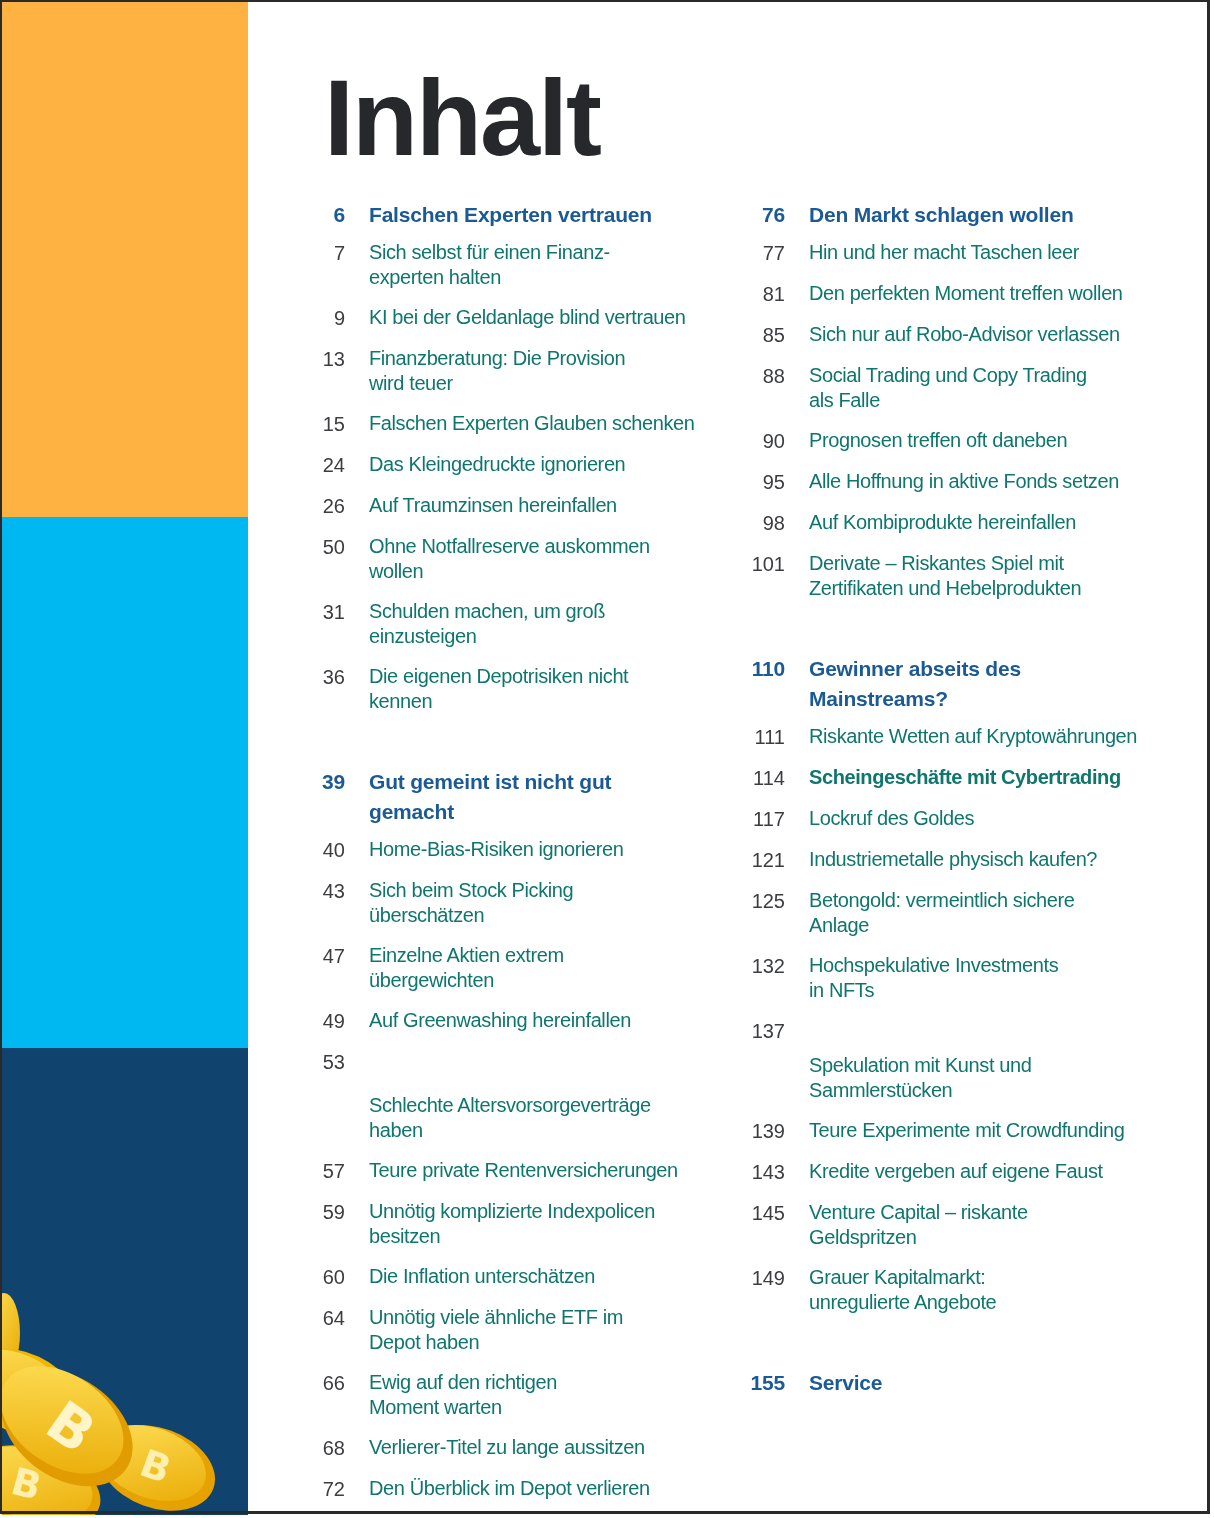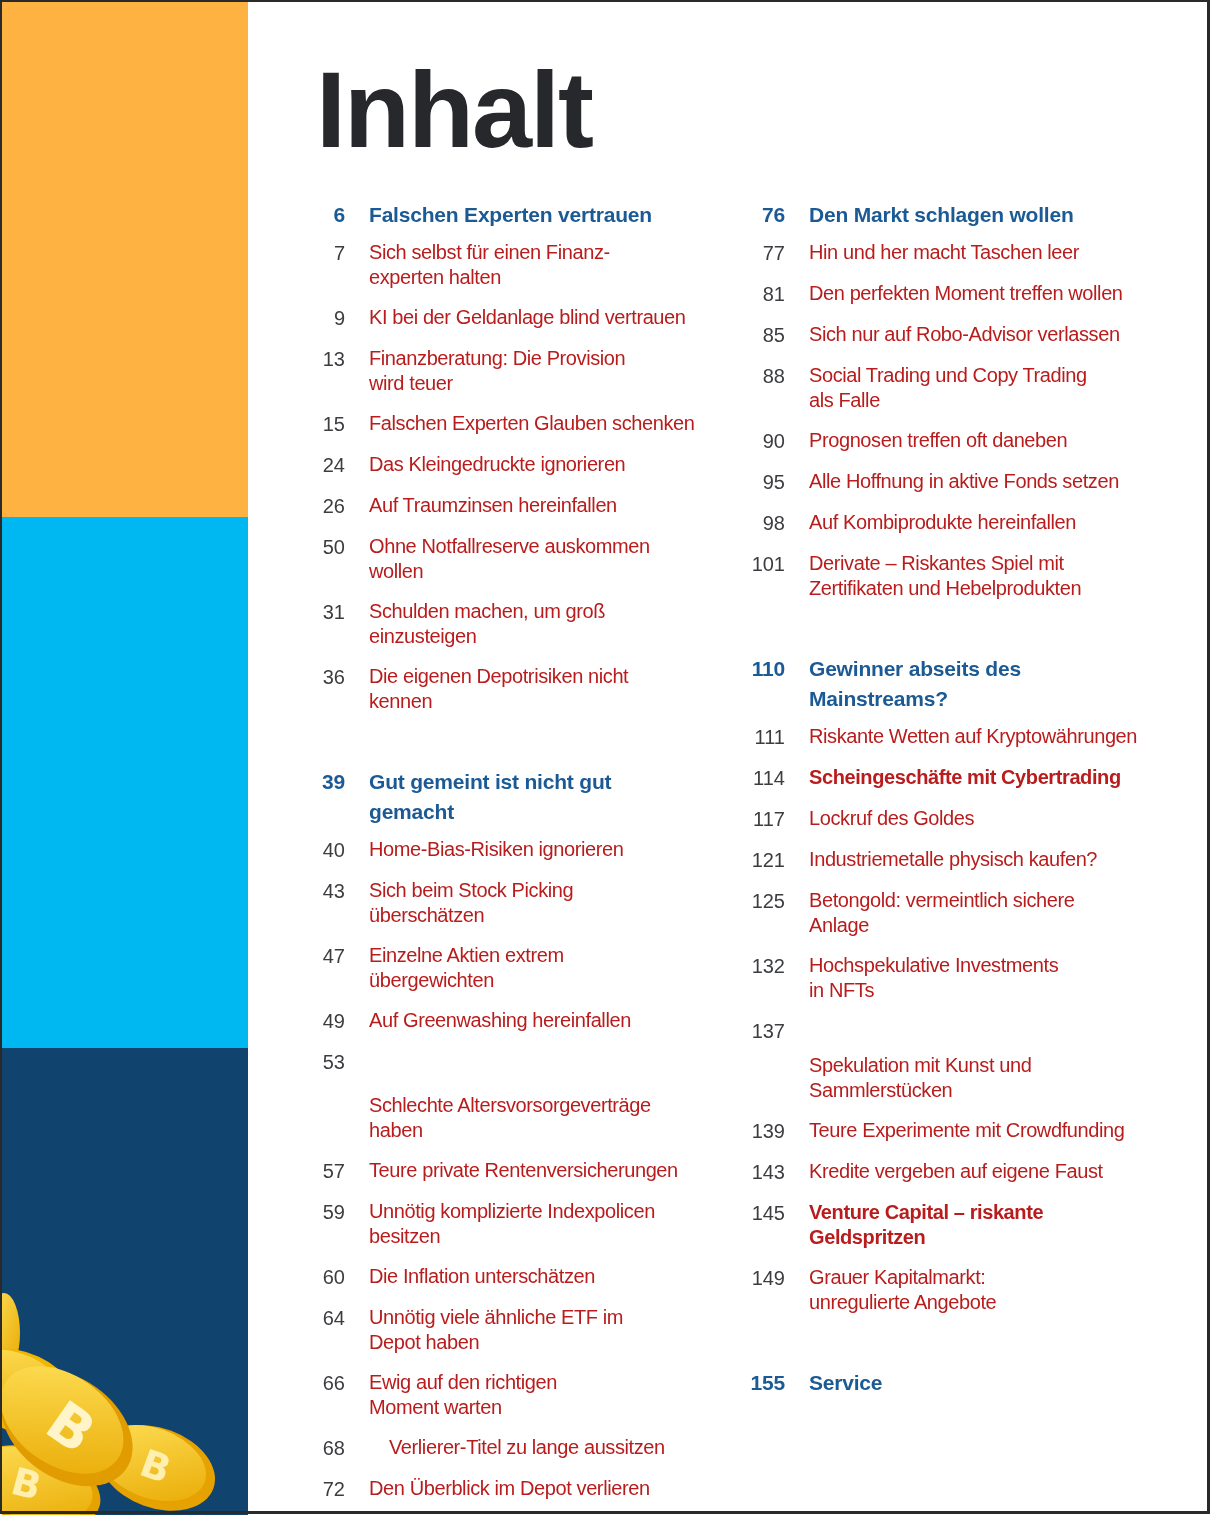--- a/index.html
+++ b/index.html
@@ -27,21 +27,21 @@
     .col { position: absolute; top: 200px; }
     .col-left { left: 300px; width: 430px; }
     .col-right { left: 740px; width: 440px; }
 
     .entry { display: flex; align-items: flex-start; margin-bottom: 15px; }
     .num {
       width: 45px; text-align: right; flex: none; margin-right: 24px;
       font-size: 20px; color: #3c3d40; line-height: 26px;
     }
     .label {
-      font-size: 20px; color: #b91c1c; line-height: 25px;
+      font-size: 20px; color: #0f766e; line-height: 25px;
       letter-spacing: -0.4px;
     }
     .chapter .num, .chapter .label {
       color: #1b5a94; font-weight: bold; font-size: 21px; letter-spacing: -0.2px;
     }
     .chapter .label { line-height: 30px; }
     .chapter .num { line-height: 30px; }
     .chapter { margin-bottom: 10px; }
     .gap { height: 38px; }
 
@@ -70,21 +70,21 @@
     <ellipse cx="65" cy="380" rx="72" ry="50" fill="#e09c00" transform="rotate(35 65 380)"></ellipse>
     <ellipse cx="60" cy="372" rx="68" ry="45" fill="url(#g1)" transform="rotate(35 60 372)"></ellipse>
     <text x="50" y="392" font-family="DejaVu Sans, sans-serif" font-weight="bold" font-size="56" fill="#fff5c8" transform="rotate(35 60 372)">B</text>
     <text x="140" y="430" font-family="DejaVu Sans, sans-serif" font-weight="bold" font-size="38" fill="#fff0b0" transform="rotate(20 150 415)">B</text>
     <text x="10" y="450" font-family="DejaVu Sans, sans-serif" font-weight="bold" font-size="38" fill="#fff0b0" transform="rotate(15 28 436)">B</text>
   </svg>
 </div>
 
 <div class="frame"></div>
 
-<h1 class="title" style="margin:4px;">Inhalt</h1>
+<h1 class="title" style="margin:12px;">Inhalt</h1>
 
 <div class="col col-left" id="col-left">
     <div class="entry chapter">
       <span class="num">6</span>
       <span class="label" style="white-space: pre-line;">Falschen Experten vertrauen</span>
     </div>
     <div class="entry">
       <span class="num">7</span>
       <span class="label" style="white-space: pre-line;">Sich selbst für einen Finanz-
 experten halten</span>
@@ -172,21 +172,21 @@
       <span class="label" style="white-space: pre-line;">Unnötig viele ähnliche ETF im
 Depot haben</span>
     </div>
     <div class="entry">
       <span class="num">66</span>
       <span class="label" style="white-space: pre-line;">Ewig auf den richtigen
 Moment warten</span>
     </div>
     <div class="entry">
       <span class="num">68</span>
-      <span class="label" style="white-space: pre-line; margin-left: 20px;">Verlierer-Titel zu lange aussitzen</span>
+      <span class="label" style="white-space: pre-line;">Verlierer-Titel zu lange aussitzen</span>
     </div>
     <div class="entry">
       <span class="num">72</span>
       <span class="label" style="white-space: pre-line;">Den Überblick im Depot verlieren</span>
     </div>
   </div>
 <div class="col col-right" id="col-right">
     <div class="entry chapter">
       <span class="num">76</span>
       <span class="label" style="white-space: pre-line;">Den Markt schlagen wollen</span>
@@ -265,21 +265,21 @@
     <div class="entry">
       <span class="num">139</span>
       <span class="label" style="white-space: pre-line;">Teure Experimente mit Crowdfunding</span>
     </div>
     <div class="entry">
       <span class="num">143</span>
       <span class="label" style="white-space: pre-line;">Kredite vergeben auf eigene Faust</span>
     </div>
     <div class="entry">
       <span class="num">145</span>
-      <span class="label" style="white-space: pre-line; font-weight: bold;">Venture Capital – riskante
+      <span class="label" style="white-space: pre-line;">Venture Capital – riskante
 Geldspritzen</span>
     </div>
     <div class="entry">
       <span class="num">149</span>
       <span class="label" style="white-space: pre-line;">Grauer Kapitalmarkt:
 unregulierte Angebote</span>
     </div>
     <div class="gap"></div>
     <div class="entry chapter">
       <span class="num">155</span>

